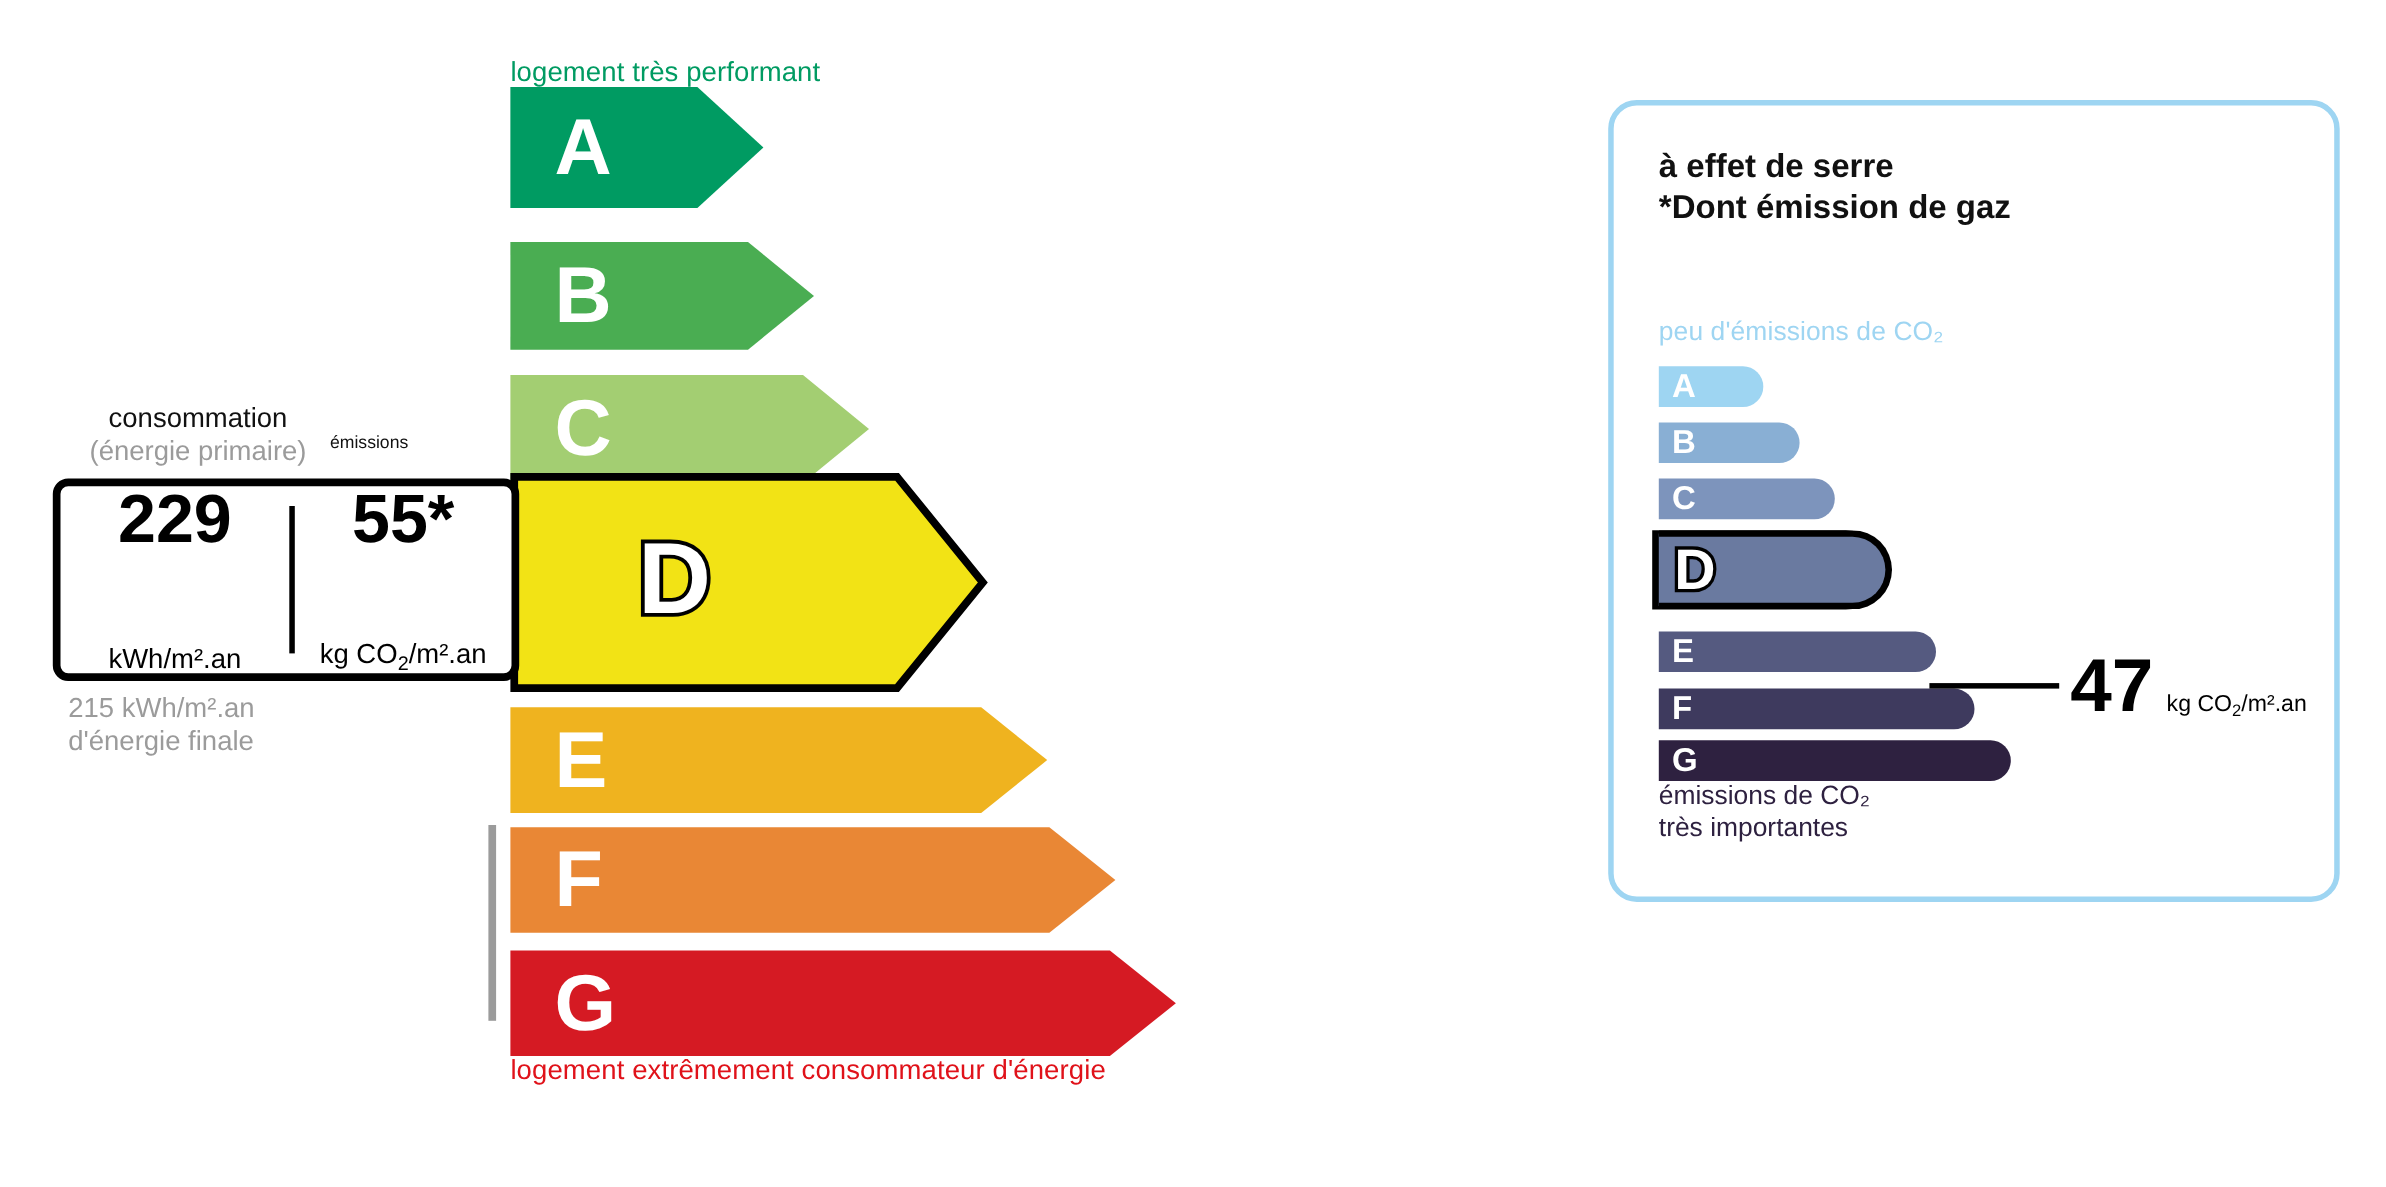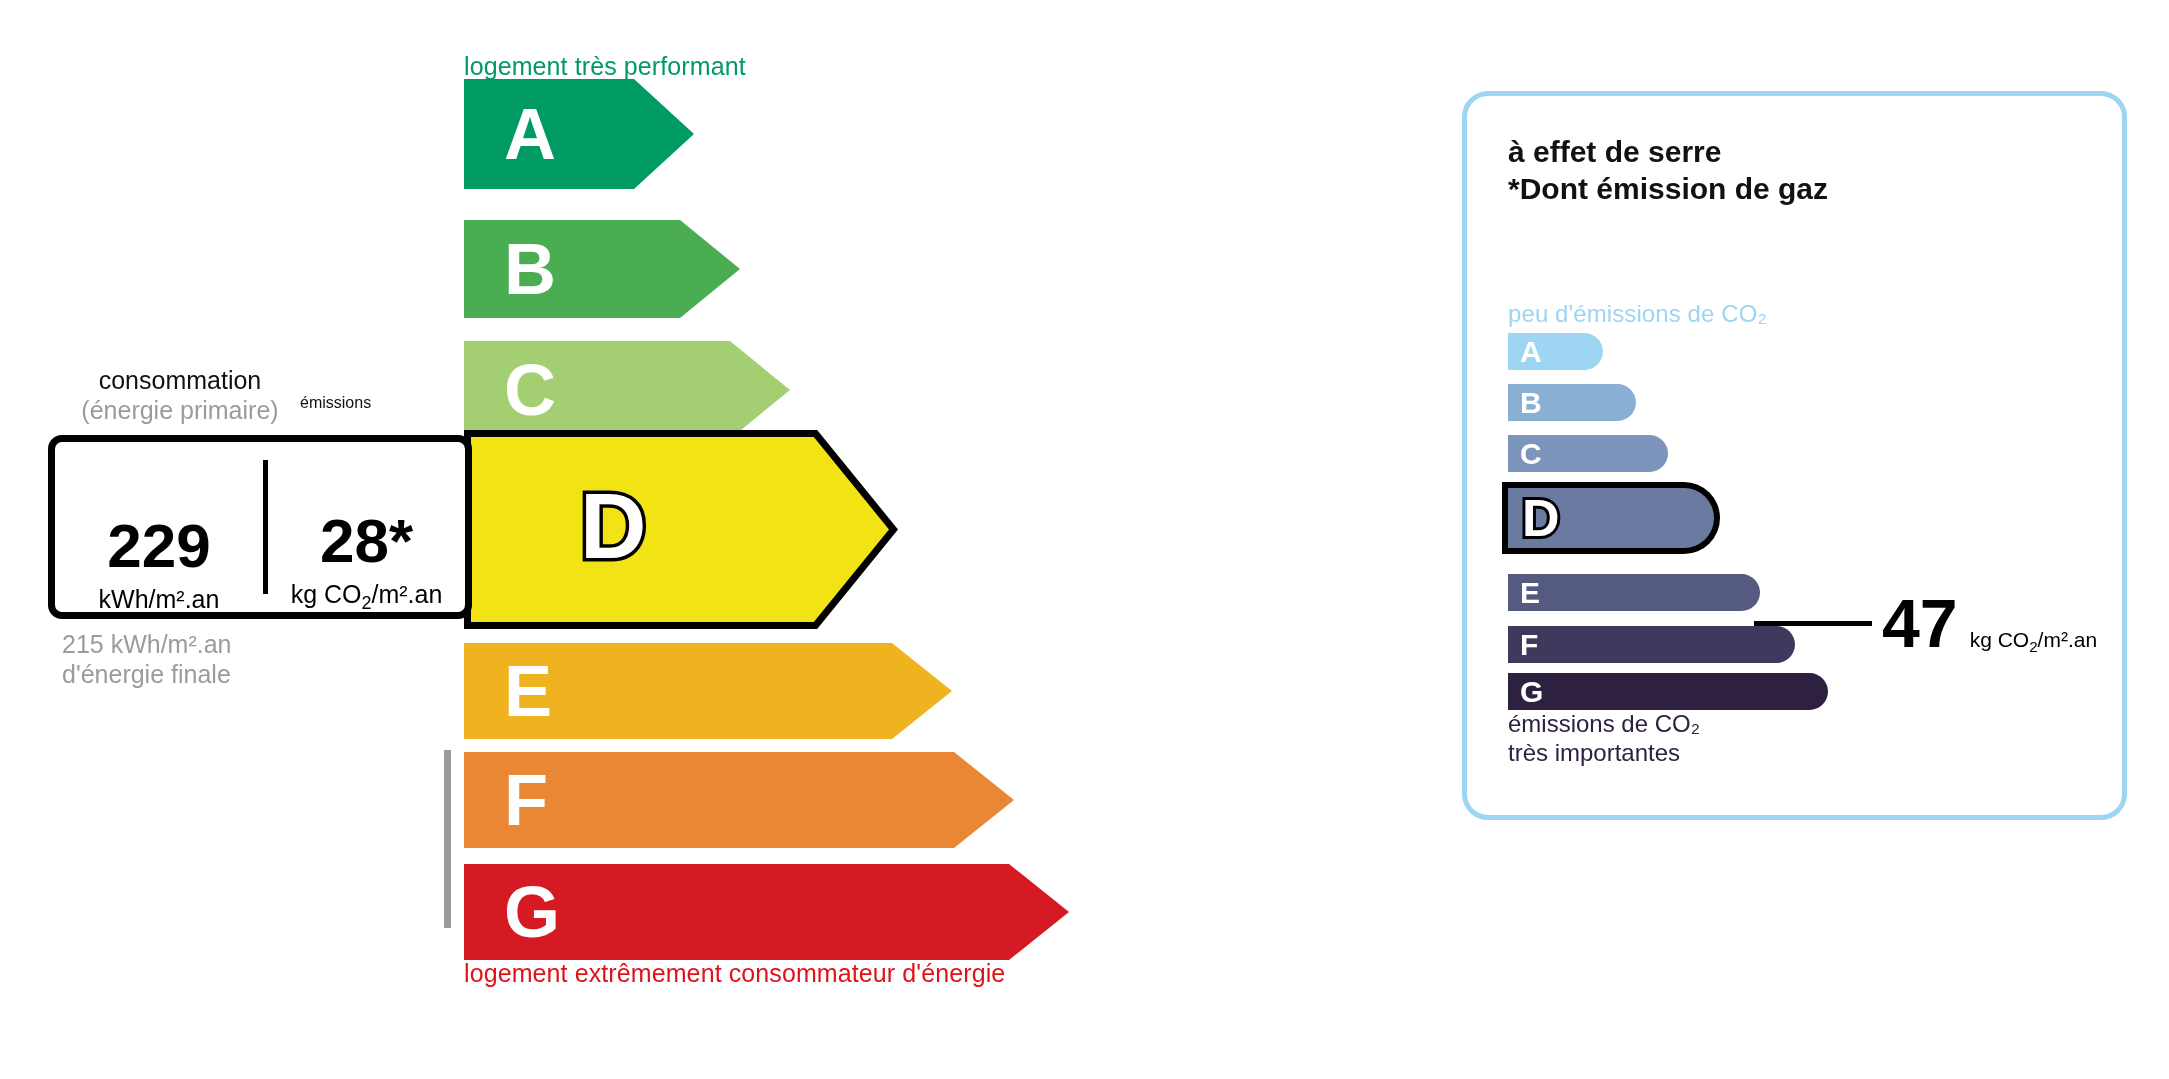--- a/index.html
+++ b/index.html
@@ -40,21 +40,21 @@
 
   
   #value-box {
     position: absolute; left: 48px; top: 435px;
     width: 424px; height: 184px;
     border: 7px solid #000; border-radius: 14px; background: #fff;
     display: flex; z-index: 6;
   }
   .vb-cell {
     flex: 1; position: relative;
-    display: flex; flex-direction: column; align-items: center; justify-content: flex-end;
+    display: flex; flex-direction: column; align-items: center; justify-content: space-between;
   }
   .vb-cell.left { flex: 0 0 208px; }
   .vb-divider { width: 5px; background: #000; margin: 18px 0; }
   .vb-num { font-size: 62px; font-weight: bold; line-height: 1; color: #000; }
   .vb-unit { font-size: 25px; color: #000; margin-top: 10px; line-height: 1; }
 
   #label-consommation {
     position: absolute; left: 60px; top: 366px; width: 240px;
     text-align: center; font-size: 25px; color: #111; line-height: 1.18;
   }
@@ -82,21 +82,21 @@
   #co2-panel {
     position: absolute; left: 1462px; top: 91px;
     width: 665px; height: 729px;
     border: 5px solid #9ED5F2; border-radius: 26px; background: #fff;
   }
   #co2-title {
     position: absolute; left: 41px; top: 38px;
     font-size: 30px; font-weight: bold; color: #111; line-height: 1.22;
   }
   #co2-top-caption {
-    position: absolute; left: 41px; top: 204px;
+    position: absolute; left: 41px; top: 192px;
     font-size: 24px; color: #9ED5F2; letter-spacing: .1px;
   }
   #co2-bottom-caption {
     position: absolute; left: 41px; top: 614px;
     font-size: 24px; color: #2E2140; line-height: 1.2;
   }
   .co2-row { position: absolute; left: 41px; }
   .co2-bar {
     position: relative; height: 37px; border-radius: 0 19px 19px 0;
     display: flex; align-items: center;
@@ -180,21 +180,21 @@
         </div>
       </div>
 
     <div id="value-box">
       <div class="vb-cell left">
         <div class="vb-num">229</div>
         <div class="vb-unit">kWh/m².an</div>
       </div>
       <div class="vb-divider"></div>
       <div class="vb-cell">
-        <div class="vb-num">28*</div>
+        <div class="vb-num">55*</div>
         <div class="vb-unit"><span>kg CO</span><sub>2</sub><span>/m².an</span></div>
       </div>
     </div>
 
     <div id="label-consommation">
       <span>consommation</span>
       <span class="sub">(énergie primaire)</span>
     </div>
 
     <div id="label-emissions">émissions</div>

